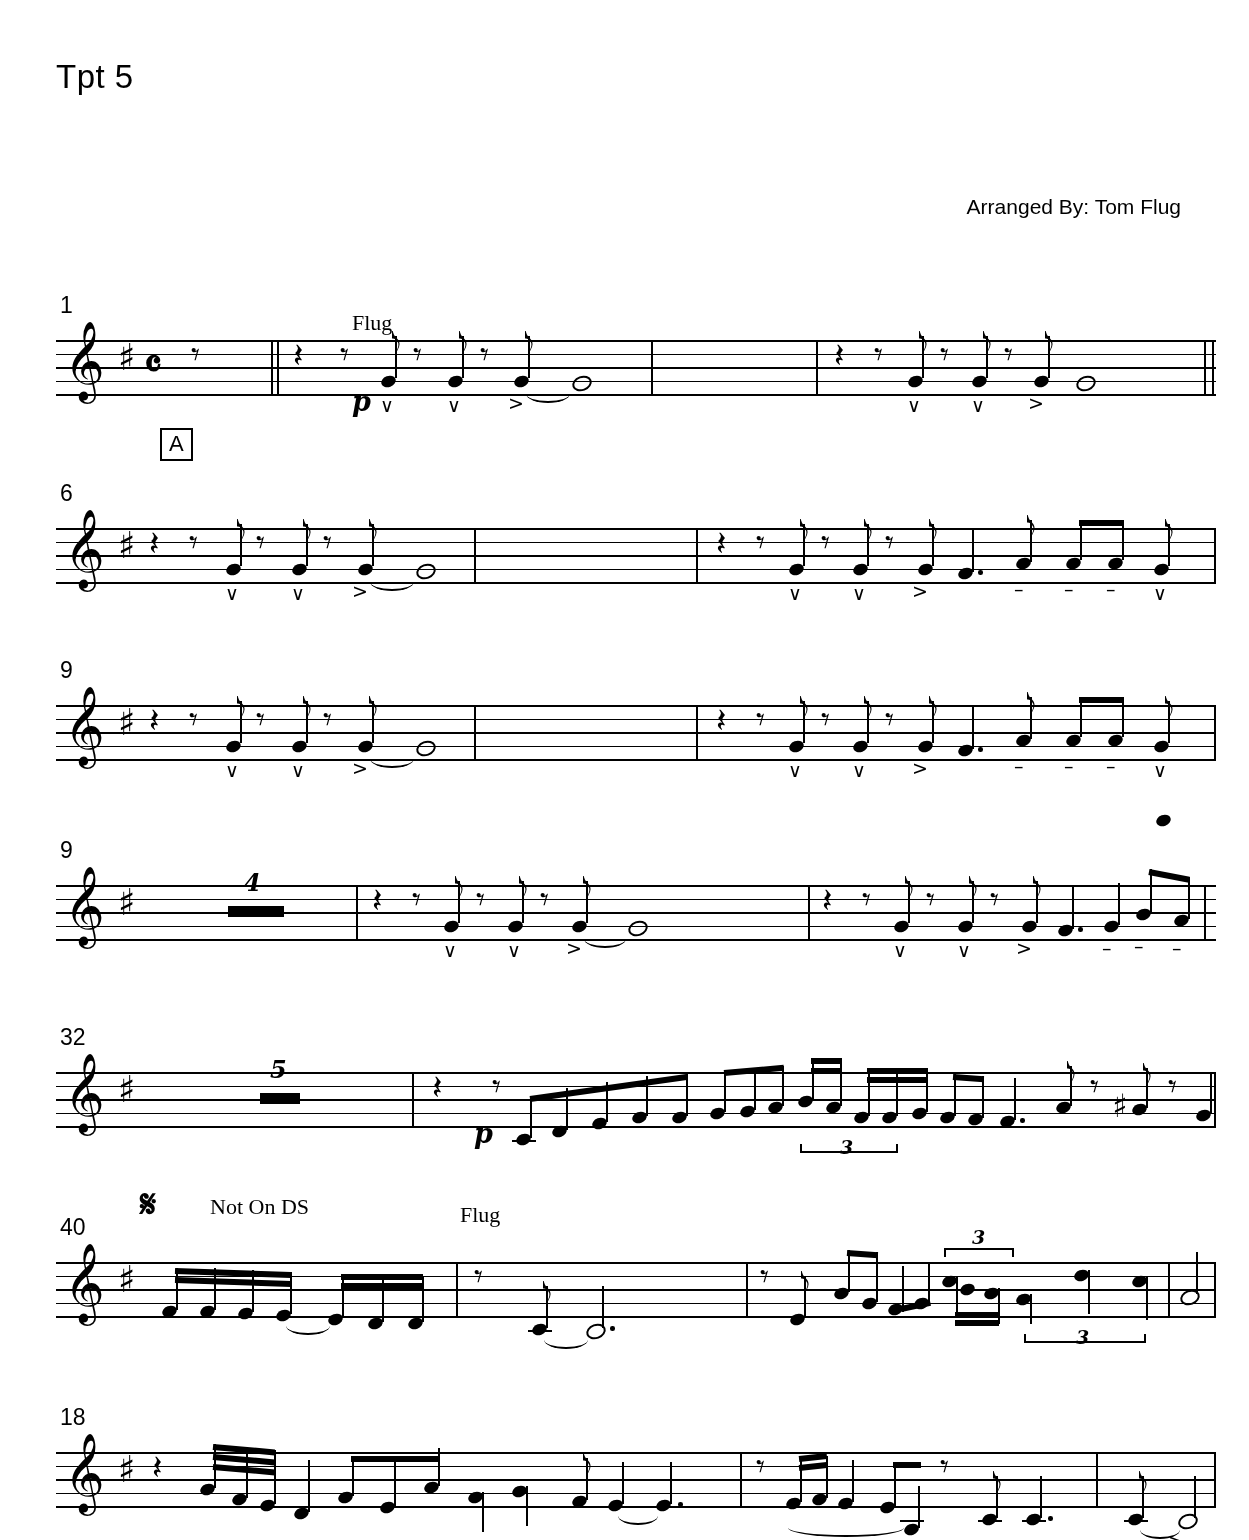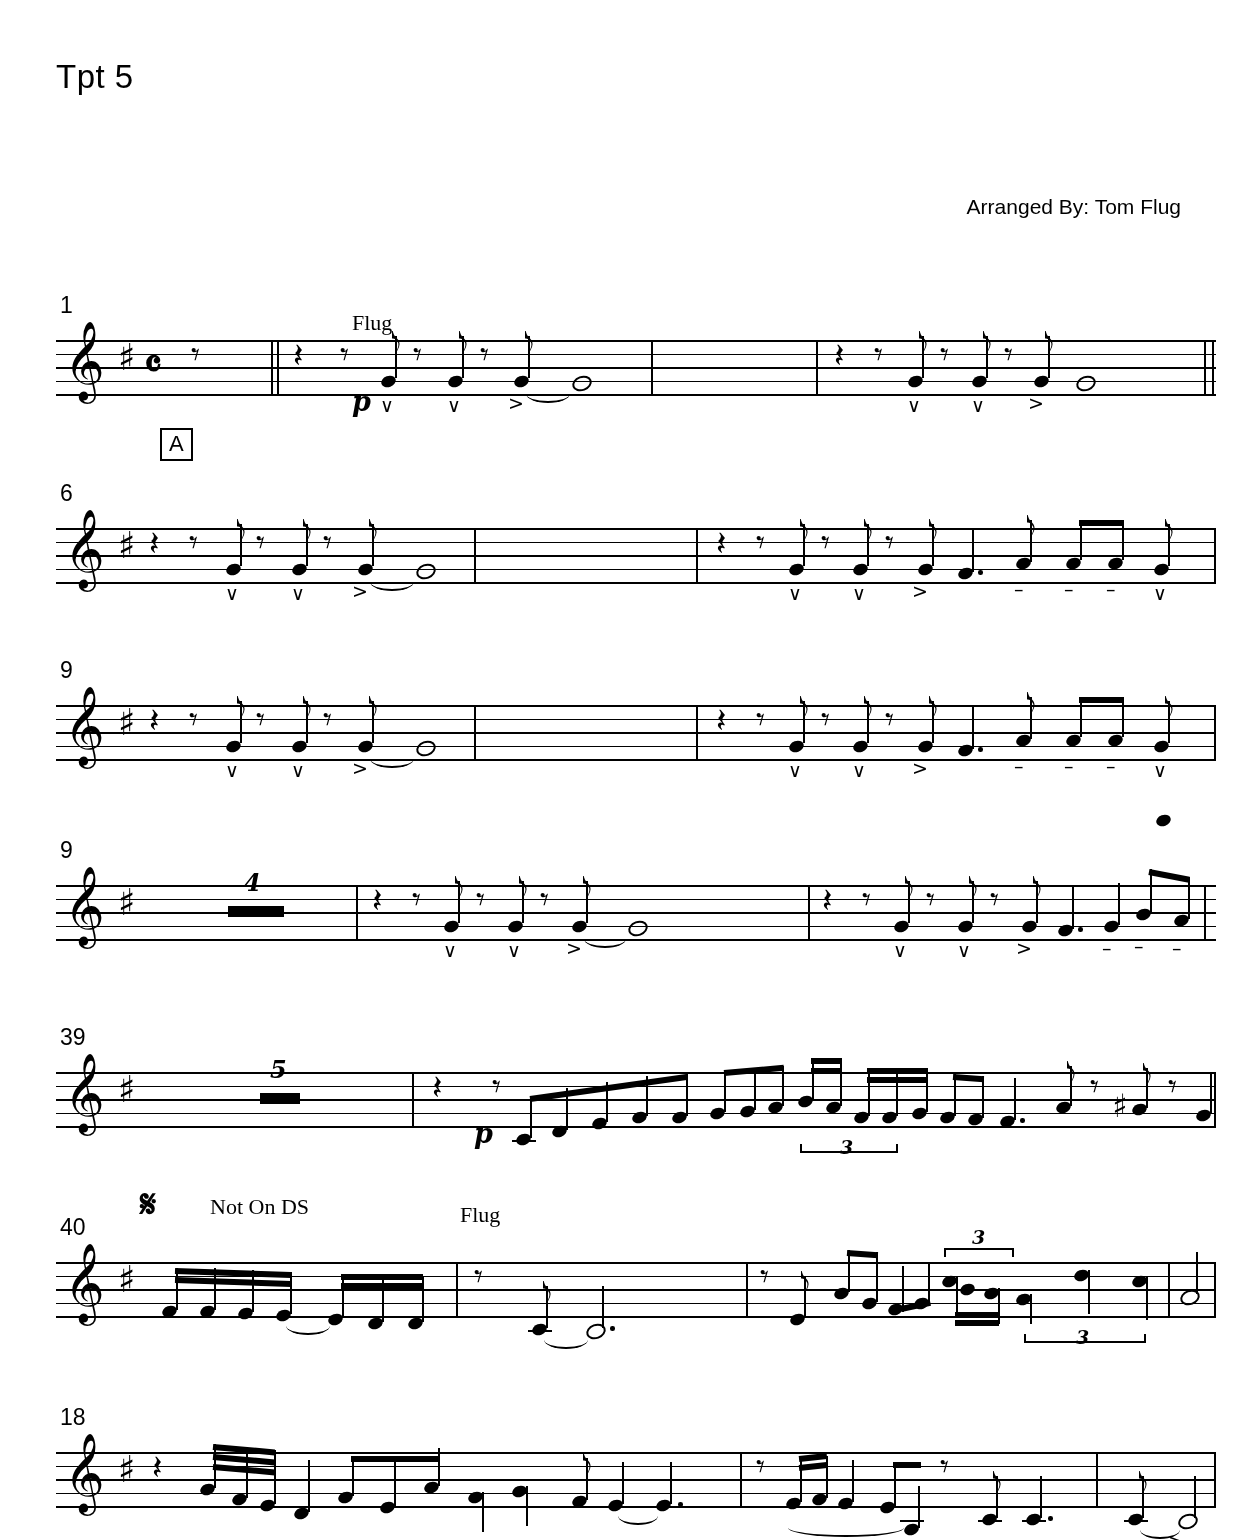--- a/index.html
+++ b/index.html
@@ -537,21 +537,21 @@
     <div class="stem" style="left:1132px; top:-8px; height:42px;"></div>
     <div class="beam" style="left:1093px; top:-16px; width:41px; transform: rotate(11deg);"></div>
     <div class="artic" style="left:1078px; top:52px;">–</div>
     <div class="artic" style="left:1116px; top:54px;">–</div>
 
     <div class="barline" style="left:1148px;"></div>
     <div class="nh" style="left:1100px; top:-70px;"></div>
   </div>
 
   <div class="system" style="top:1072px;">
-    <div class="measure-num" style="left:4px; top:-48px;">39</div>
+    <div class="measure-num" style="left:4px; top:-48px;">32</div>
     <div class="staff">
       <div class="line l1"></div>
         <div class="line l2"></div>
         <div class="line l3"></div>
         <div class="line l4"></div>
         <div class="line l5"></div>
     </div>
     <div class="clef" style="left:8px; top:-14px;">𝄞</div>
     <div class="keysig" style="left:62px; top:-1px;">♯</div>
 

